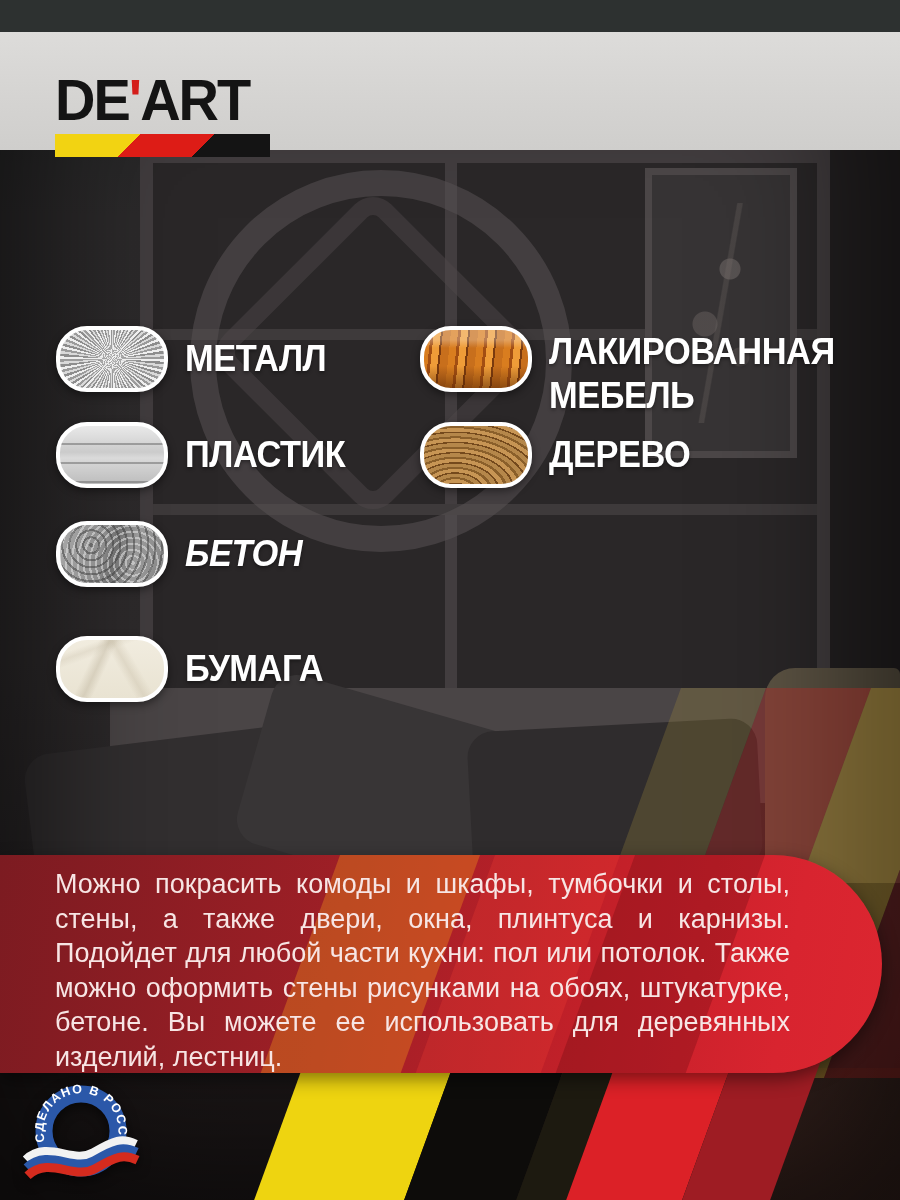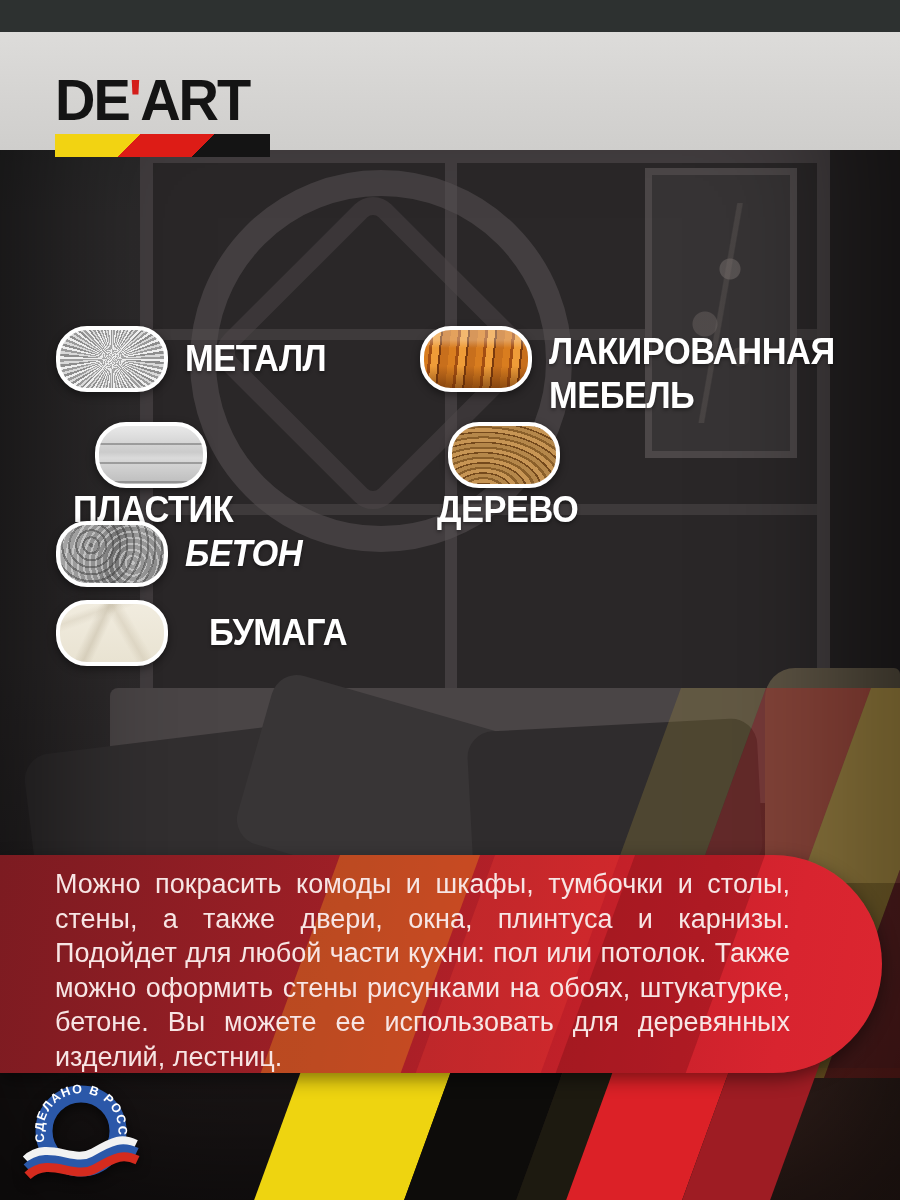--- a/index.html
+++ b/index.html
@@ -64,27 +64,27 @@
   .logo{position:absolute;left:55px;top:4px;margin-top:36px;}
   .logo-text{font-size:56px;font-weight:bold;letter-spacing:-2px;color:#141414;
     transform:scaleY(1.04);line-height:1;}
   .logo-text .apos{color:#d41d1a;}
   .logo-flag{margin-top:6px;width:215px;height:23px;}
   .title{position:absolute;left:308px;top:16px;width:572px;color:#161616;font-weight:bold;}
   .title-line{font-size:45px;line-height:48px;letter-spacing:-1px;
     text-align:justify;text-align-last:justify;transform:scaleX(0.99);transform-origin:left;}
 
   
-  .mat-row{position:absolute;display:flex;align-items:center;height:66px;}
+  .mat-row{position:absolute;display:flex;align-items:center;height:66px;justify-content:center;}
   .col-left{left:56px;}
   .col-right{left:420px;}
   .r1{top:326px;}
-  .r2{top:422px;flex-direction:column;}
+  .r2{top:422px;}
   .r3{top:521px;font-style:italic;}
-  .r4{top:600px;gap:24px;}
+  .r4{top:636px;}
   .swatch{width:112px;height:66px;border-radius:31px;border:4px solid #fff;box-sizing:border-box;
     flex:0 0 auto;box-shadow:0 3px 8px rgba(0,0,0,.45);}
   .mat-label{margin-left:17px;color:#fff;font-weight:bold;font-size:37px;line-height:44px;
     letter-spacing:-0.5px;transform:scaleX(0.93);transform-origin:left center;white-space:nowrap;
     text-shadow:0 2px 4px rgba(0,0,0,.4);}
   .mat-label.wrap{white-space:normal;width:360px;margin-top:4px;}
   .row-tall{align-items:flex-start;}
 
   .tex-metal{background:
       radial-gradient(circle at 50% 50%,rgba(255,255,255,.25),transparent 55%),

